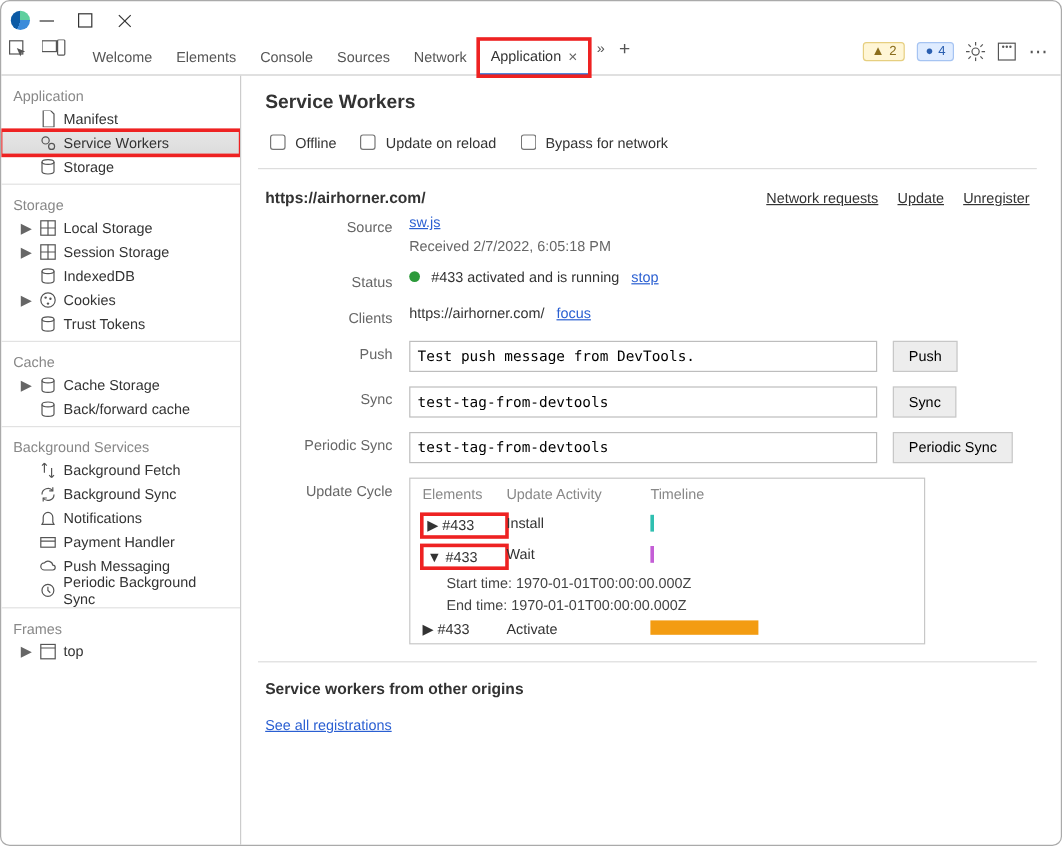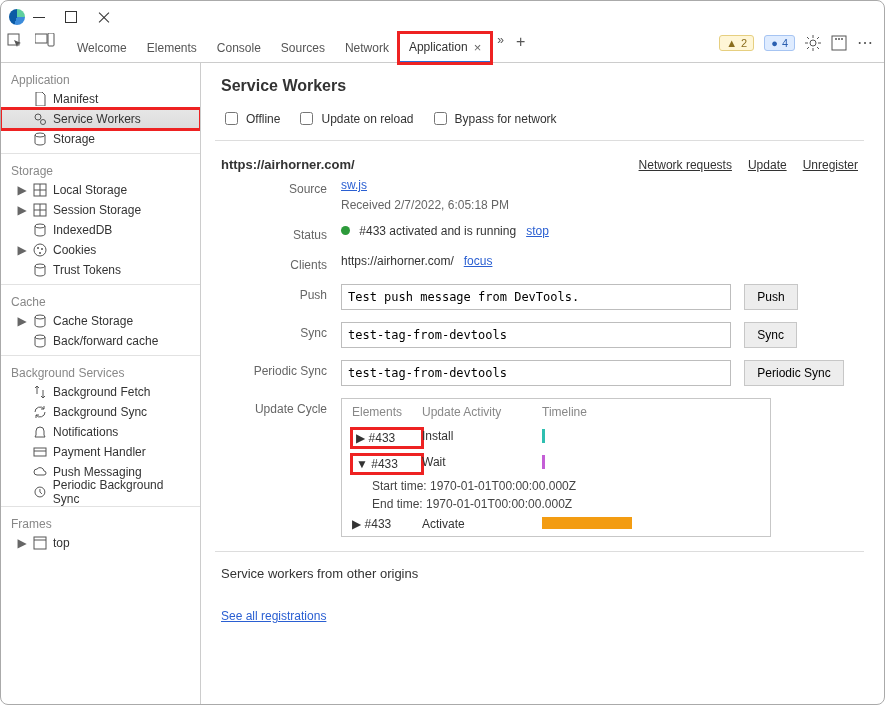--- a/index.html
+++ b/index.html
@@ -57,21 +57,21 @@
   .cycle { border:1px solid #c7c7c7; width:430px; font-size:12px; }
   .cycle-head, .cycle-row { display:flex; }
   .cycle-head { color:#888; padding:6px 10px; }
   .cycle-row { padding:4px 10px; align-items:flex-start; }
   .cv { width:70px; } .ca { width:120px; } .ct { flex:1; }
   .bar-teal { display:inline-block; width:3px; height:14px; background:#2fbfb0; }
   .bar-purple { display:inline-block; width:3px; height:14px; background:#c45ed6; }
   .bar-orange { display:inline-block; width:90px; height:12px; background:#f39c12; }
   .cycle-sub { padding:2px 10px 2px 30px; color:#444; }
   .other { padding:14px 6px; }
-  .other h2 { font-size:13px; font-weight:400; margin:0 0 28px; }
+  .other h2 { font-size:13px; font-weight:700; margin:0 0 16px; }
 </style>
 </head>
 <body>
 
 <div class="titlebar">
   <span class="edge-icon"></span>
   <div class="winbtns">
     <span class="winbtn min"></span>
     <span class="winbtn max"></span>
     <span class="winbtn clo"></span>

